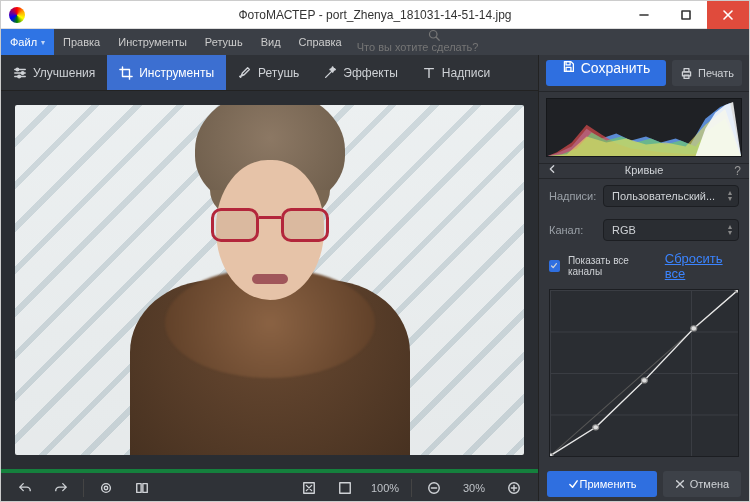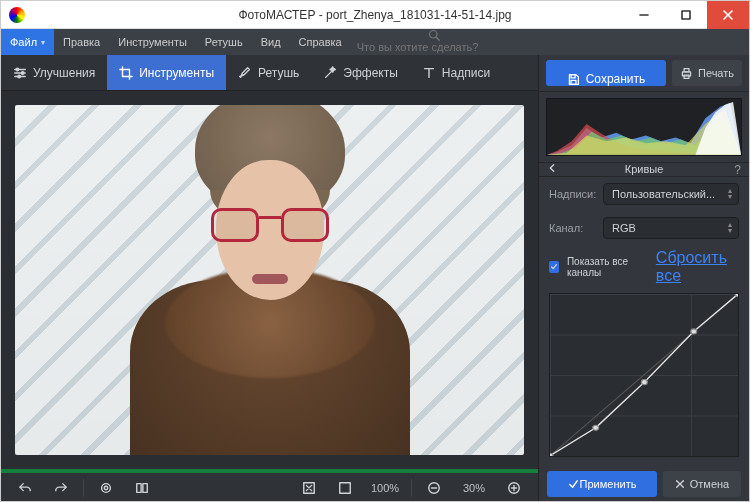--- a/index.html
+++ b/index.html
@@ -55,34 +55,34 @@
     background:radial-gradient(circle,#8a6243,#5c3d26); border-radius:50%; filter:blur(1px);}
   .statusbar { height:34px; background:#2f3237; display:flex; align-items:center; padding:0 10px; gap:8px; color:#bfc3c8; font-size:11px; border-top:4px solid #15803d;}
   .sbtn { width:28px; height:24px; display:flex; align-items:center; justify-content:center; border-radius:3px; color:#cfd2d6;}
   .sbtn svg{width:14px;height:14px;}
   .spacer{flex:1;}
   .zoomval{min-width:36px;text-align:center;}
 
   
   .right { width:210px; background:#33363c; display:flex; flex-direction:column; font-size:11px; color:#cfd2d6;}
   .topbtns { padding:5px 7px; display:flex; gap:6px; border-bottom:1px solid #24262a;}
-  .savebtn { flex:1; height:26px; background:#2f6fe0; border-radius:3px; display:flex; align-items:flex-end; justify-content:center; gap:6px; color:#fff; font-size:12px;}
+  .savebtn { flex:1; height:26px; background:#2f6fe0; border-radius:3px; display:flex; align-items:flex-start; justify-content:center; gap:6px; color:#fff; font-size:14px;}
   .printbtn { width:70px; height:26px; background:#3d4148; border-radius:3px; display:flex; align-items:center; justify-content:center; gap:5px;}
   .histo { height:60px; margin:6px 7px; position:relative; background:#1f2125; border:1px solid #15171a; overflow:hidden;}
   .panelhead { height:16px; display:flex; justify-content:center; border-top:1px solid #24262a; border-bottom:1px solid #24262a; position:relative;}
   .panelhead .back{position:absolute;left:8px;}
   .panelhead .help{position:absolute;right:8px;}
   .row { display:flex; align-items:center; padding:6px 10px; gap:8px;}
   .row .lbl{width:46px; color:#9aa0a7;}
   .sel { flex:1; height:22px; background:#2a2d32; border:1px solid #1c1e22; border-radius:4px; display:flex; align-items:center; padding:0 8px; position:relative;}
   .sel .updown{position:absolute;right:6px;font-size:8px;color:#888;line-height:6px;}
   .chkrow { display:flex; align-items:center; padding:4px 10px 8px; gap:8px;}
   .chk { width:12px; height:12px; background:#2f6fe0; border-radius:2px; display:flex;align-items:center;justify-content:center;}
   .chk svg{width:8px;height:8px;}
-  .link{ color:#3b84ff; margin-left:auto; text-decoration:underline; font-size:16px;}
+  .link{ color:#3b84ff; margin-left:auto; text-decoration:underline; font-size:13px;}
   .curves { margin:0 10px 8px; height:170px; background:#2a2d32; border:1px solid #1c1e22; position:relative;}
   .curves .grid{position:absolute;inset:0;
     background-image:linear-gradient(#3a3d43 1px,transparent 1px),linear-gradient(90deg,#3a3d43 1px,transparent 1px);
     background-size:25% 25%;}
   .bottombtns { margin-top:auto; padding:6px 8px; display:flex; gap:6px;}
   .apply { flex:1; height:26px; background:#2f6fe0; border-radius:3px; display:flex; align-items:center; justify-content:center; gap:1px; color:#fff;}
   .cancel { width:78px; height:26px; background:#3d4148; border-radius:3px; display:flex; align-items:center; justify-content:center; gap:5px;}
   svg{stroke:currentColor;fill:none;stroke-width:1.6;stroke-linecap:round;stroke-linejoin:round;}
 </style>
 </head>

